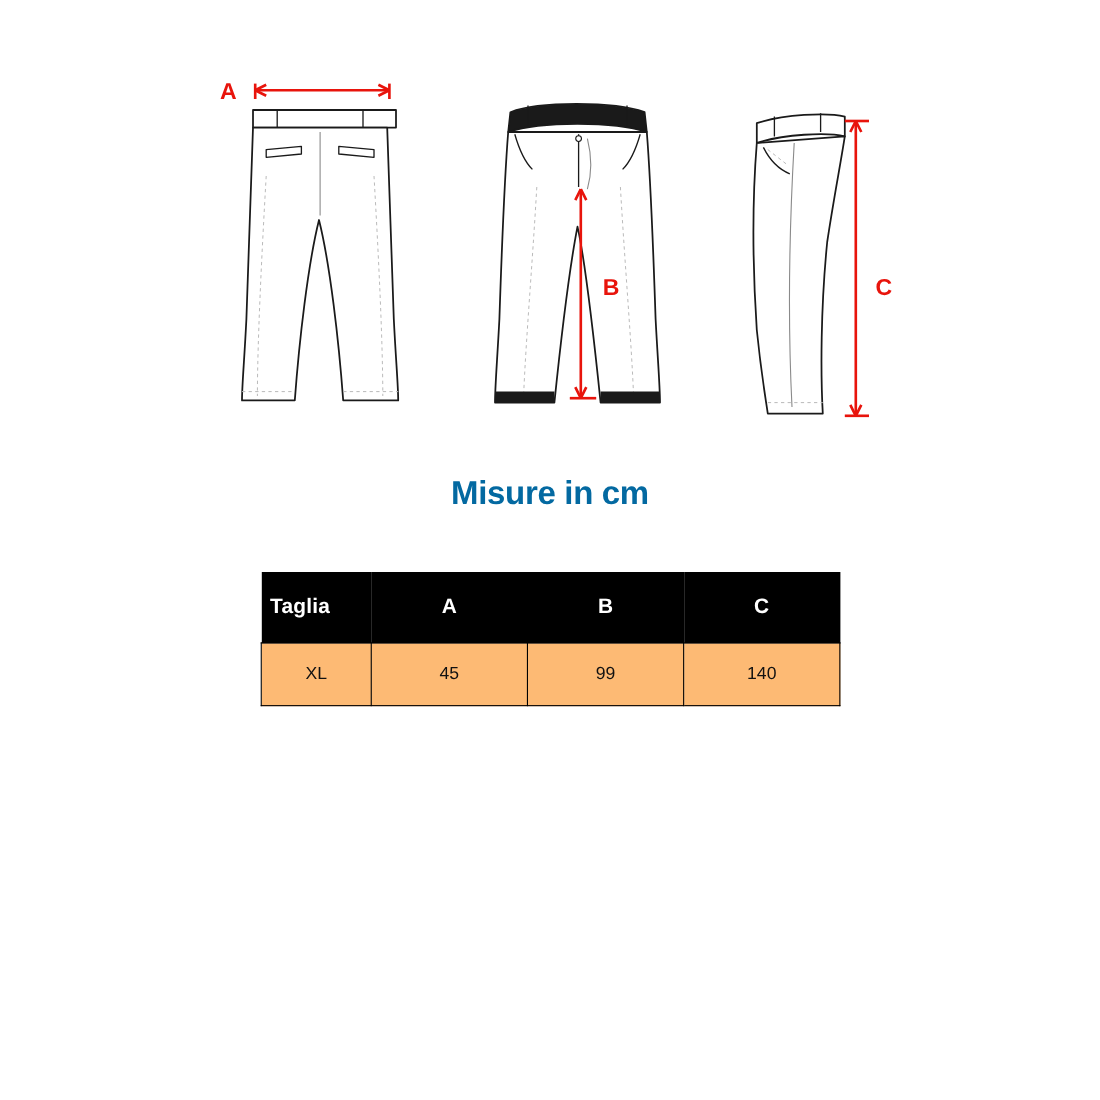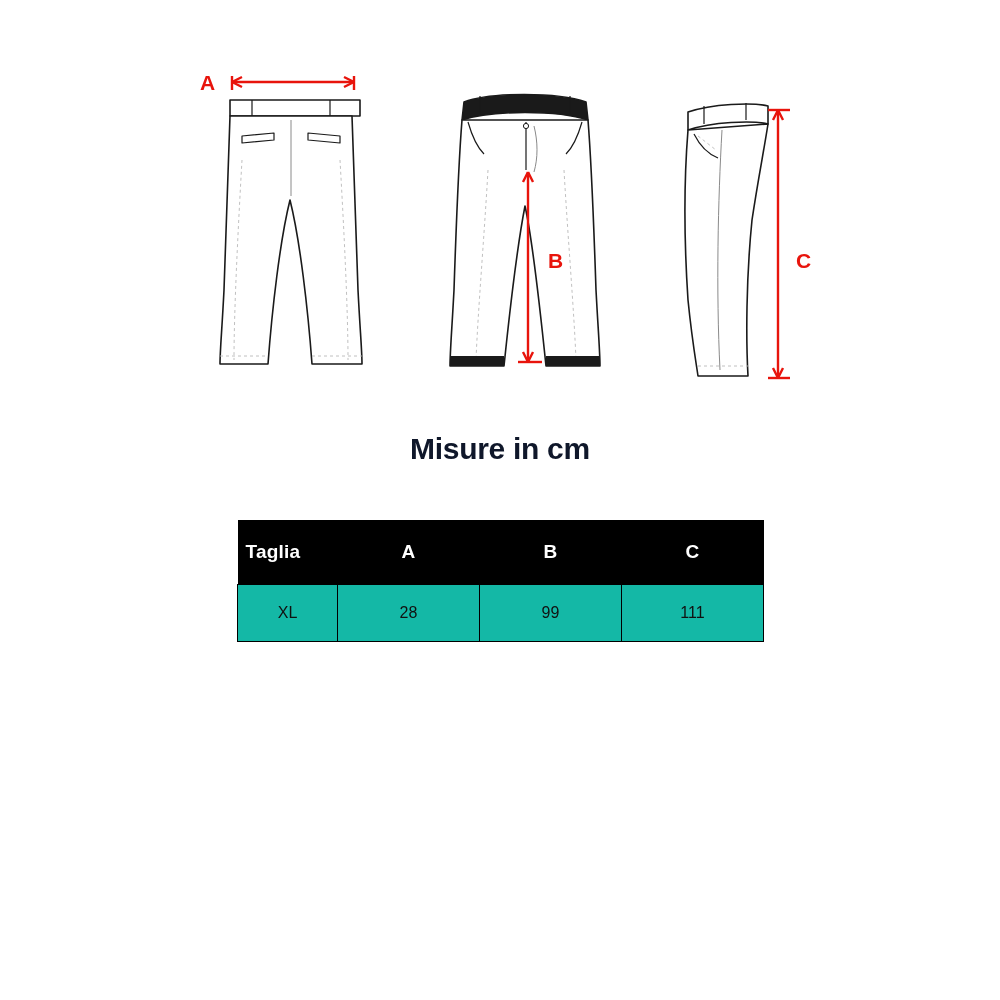--- a/index.html
+++ b/index.html
@@ -36,21 +36,21 @@
 
   .caption {
     position: absolute;
     top: 432px;
     left: 0;
     width: 1000px;
     text-align: center;
     font-size: 30px;
     font-weight: bold;
     letter-spacing: -0.3px;
-    color: #0f172a;
+    color: #0369a1;
   }
 
   .table-wrap {
     position: absolute;
     top: 520px;
     left: 237px;
     width: 527px;
   }
   table.size-table {
     border-collapse: collapse;
@@ -70,21 +70,21 @@
   table.size-table thead th.first {
     text-align: left;
     padding-left: 8px;
   }
   table.size-table tbody td {
     height: 54px;
     text-align: center;
     font-size: 16px;
     color: #111111;
     border: 1px solid #000000;
-    background: #14b8a6;
+    background: #fdba74;
   }
   table.size-table tbody td.first {
     font-weight: normal;
   }
   .col-size { width: 100px; }
   .col-m    { width: 142px; }
 
   .lbl {
     fill: #e8140c;
     font-family: "Liberation Sans", sans-serif;
@@ -205,21 +205,21 @@
         <tr>
           <th class="first">Taglia</th>
           <th>A</th>
           <th>B</th>
           <th>C</th>
         </tr>
       </thead>
       <tbody>
         <tr>
           <td class="first">XL</td>
-          <td>28</td>
+          <td>45</td>
           <td>99</td>
-          <td>111</td>
+          <td>140</td>
         </tr>
       </tbody>
     </table>
   </div>
 
 </div>
 
 </body></html>

